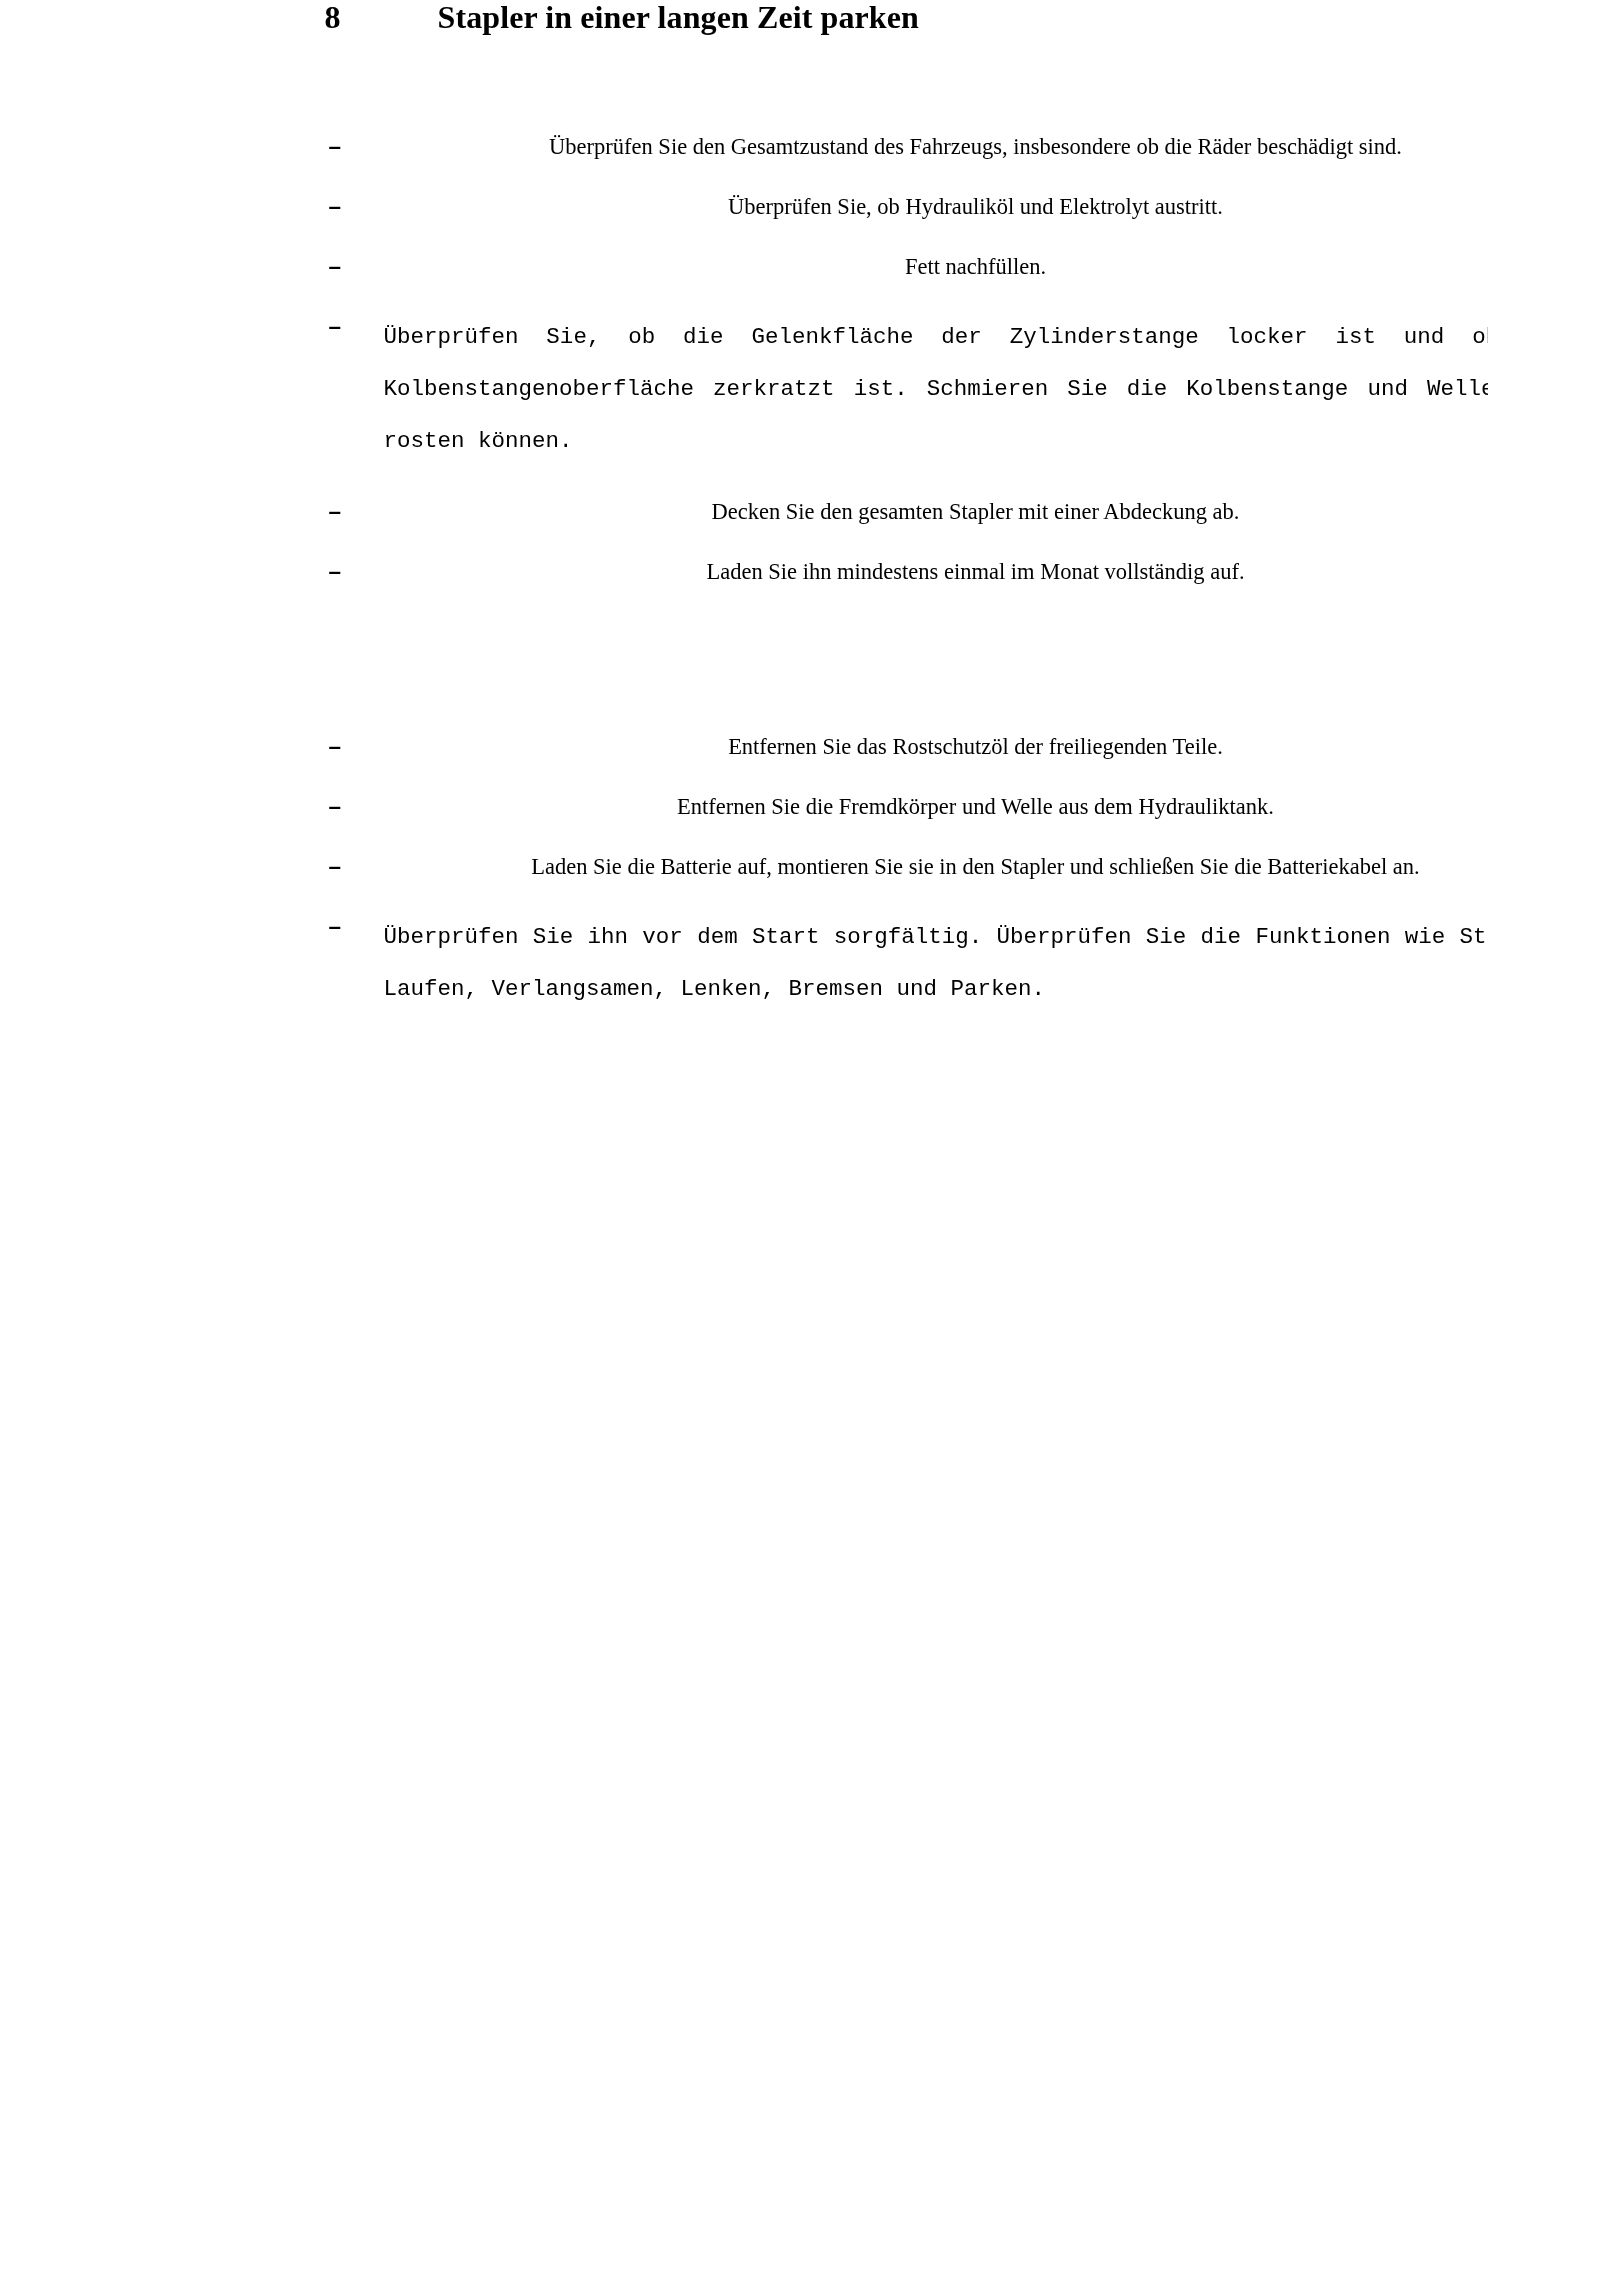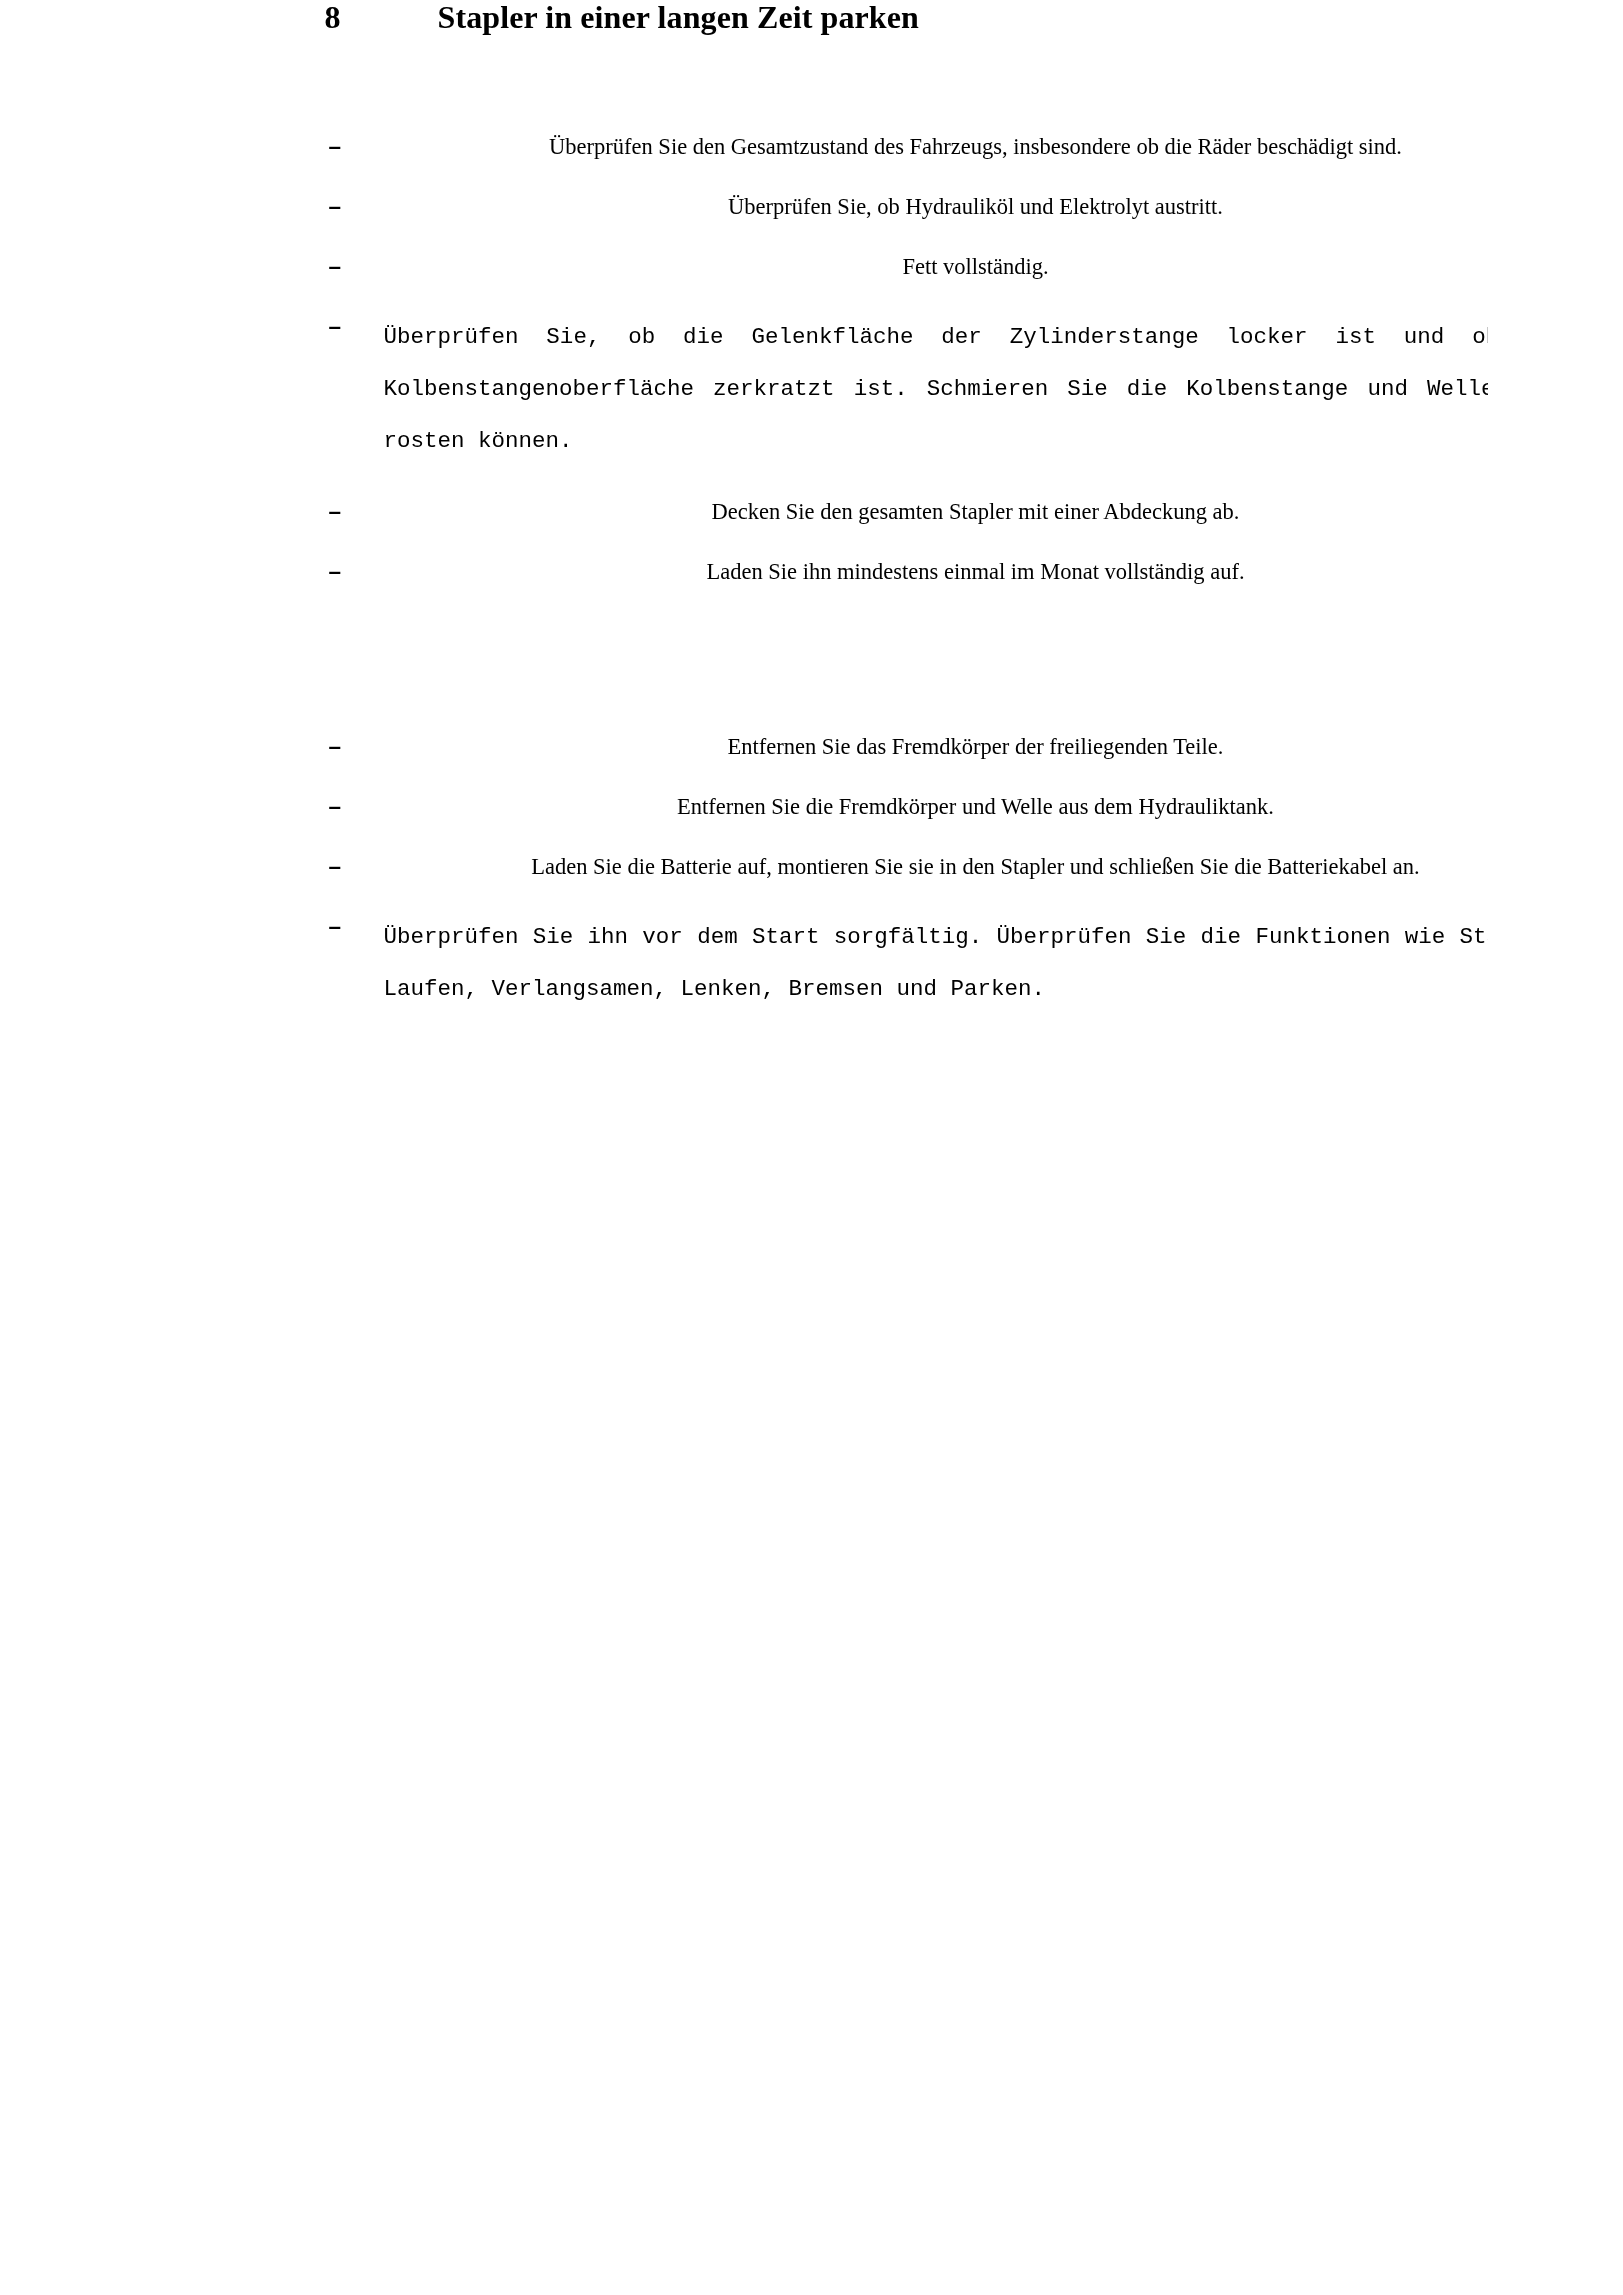--- a/index.html
+++ b/index.html
@@ -122,21 +122,21 @@
         <div class="btext">Überprüfen Sie den Gesamtzustand des Fahrzeugs, insbesondere ob die Räder beschädigt sind.</div>
       </div>
 
       <div class="bullet-row">
         <span class="dash">–</span>
         <div class="btext">Überprüfen Sie, ob Hydrauliköl und Elektrolyt austritt.</div>
       </div>
 
       <div class="bullet-row">
         <span class="dash">–</span>
-        <div class="btext">Fett vollständig.</div>
+        <div class="btext">Fett nachfüllen.</div>
       </div>
 
       <div class="bullet-row">
         <span class="dash">–</span>
         <div class="btext justify two-line">Überprüfen Sie, ob die Gelenkfläche der Zylinderstange locker ist und ob die Kolbenstangenoberfläche zerkratzt ist. Schmieren Sie die Kolbenstange und Welle, die rosten können.</div>
       </div>
 
       <div class="bullet-row">
         <span class="dash">–</span>
         <div class="btext">Decken Sie den gesamten Stapler mit einer Abdeckung ab.</div>
@@ -151,21 +151,21 @@
 
     <div class="spacer-before-h2b"></div>
 
 
     <div class="spacer-after-h2"></div>
 
     <div class="bullets">
 
       <div class="bullet-row">
         <span class="dash">–</span>
-        <div class="btext">Entfernen Sie das Fremdkörper der freiliegenden Teile.</div>
+        <div class="btext">Entfernen Sie das Rostschutzöl der freiliegenden Teile.</div>
       </div>
 
       <div class="bullet-row">
         <span class="dash">–</span>
         <div class="btext">Entfernen Sie die Fremdkörper und Welle aus dem Hydrauliktank.</div>
       </div>
 
       <div class="bullet-row">
         <span class="dash">–</span>
         <div class="btext">Laden Sie die Batterie auf, montieren Sie sie in den Stapler und schließen Sie die Batteriekabel an.</div>

